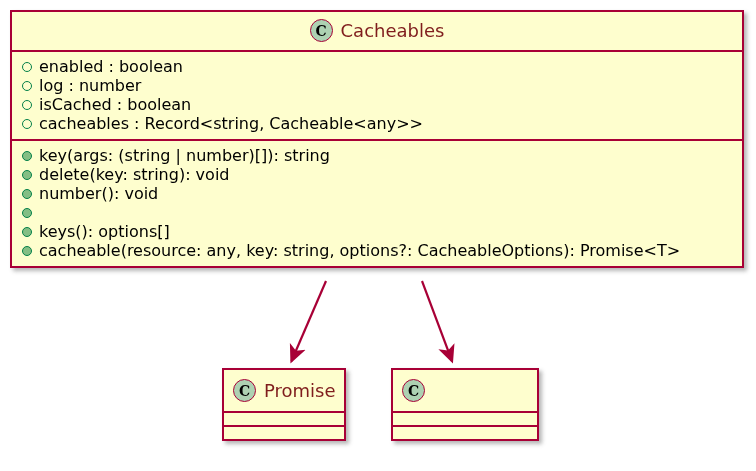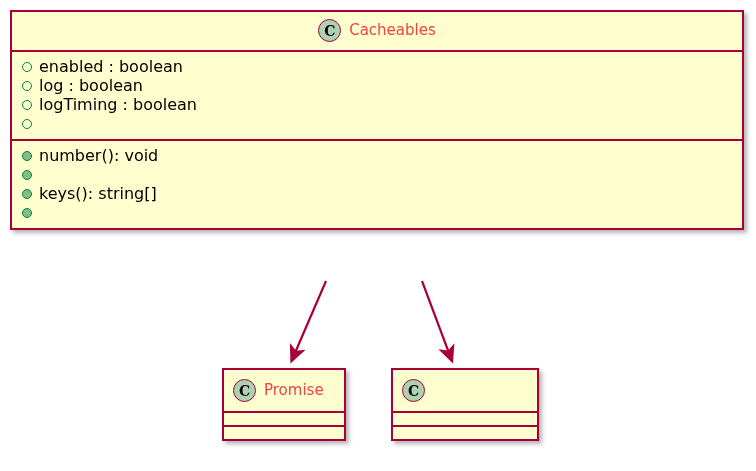--- a/index.html
+++ b/index.html
@@ -40,22 +40,22 @@
     padding: 7px 10px 8px 10px;
     box-sizing: border-box;
   }
 
   .uml-title.left {
     justify-content: flex-start;
     padding: 9px 10px 9px 9px;
   }
 
   .uml-title-text {
-    font-size: 15px;
-    color: #ef4444;
+    font-size: 18px;
+    color: #7f1d1d;
     line-height: 1;
     white-space: nowrap;
   }
 
   .class-badge {
     width: 23px;
     height: 23px;
     border-radius: 50%;
     background: #ADD1B2;
     border: 1.6px solid #A80036;
@@ -152,47 +152,57 @@
 
     <div class="uml-sep"></div>
 
     <div class="uml-compartment">
       <div class="member-row">
         <span class="vis protected-open"></span>
         <span class="member-text">enabled : boolean</span>
       </div>
       <div class="member-row">
         <span class="vis protected-open"></span>
-        <span class="member-text">log : boolean</span>
-      </div>
-      <div class="member-row">
-        <span class="vis protected-open"></span>
-        <span class="member-text">logTiming : boolean</span>
-      </div>
-      <div class="member-row">
-        <span class="vis protected-open"></span>
+        <span class="member-text">log : number</span>
+      </div>
+      <div class="member-row">
+        <span class="vis protected-open"></span>
+        <span class="member-text">isCached : boolean</span>
+      </div>
+      <div class="member-row">
+        <span class="vis protected-open"></span>
+        <span class="member-text">cacheables : Record&lt;string, Cacheable&lt;any&gt;&gt;</span>
       </div>
     </div>
 
     <div class="uml-sep"></div>
 
     <div class="uml-compartment">
       <div class="member-row">
         <span class="vis public-filled"></span>
+        <span class="member-text">key(args: (string | number)[]): string</span>
+      </div>
+      <div class="member-row">
+        <span class="vis public-filled"></span>
+        <span class="member-text">delete(key: string): void</span>
+      </div>
+      <div class="member-row">
+        <span class="vis public-filled"></span>
         <span class="member-text">number(): void</span>
       </div>
       <div class="member-row">
         <span class="vis public-filled"></span>
       </div>
       <div class="member-row">
         <span class="vis public-filled"></span>
-        <span class="member-text">keys(): string[]</span>
-      </div>
-      <div class="member-row">
-        <span class="vis public-filled"></span>
+        <span class="member-text">keys(): options[]</span>
+      </div>
+      <div class="member-row">
+        <span class="vis public-filled"></span>
+        <span class="member-text">cacheable(resource: any, key: string, options?: CacheableOptions): Promise&lt;T&gt;</span>
       </div>
     </div>
   </div>
 
   <div class="uml-class" id="class-record" style="left:222px; top:368px; width:124px;">
 
     <div class="uml-title left">
       <span class="class-badge">
         <span>C</span>
       </span>

